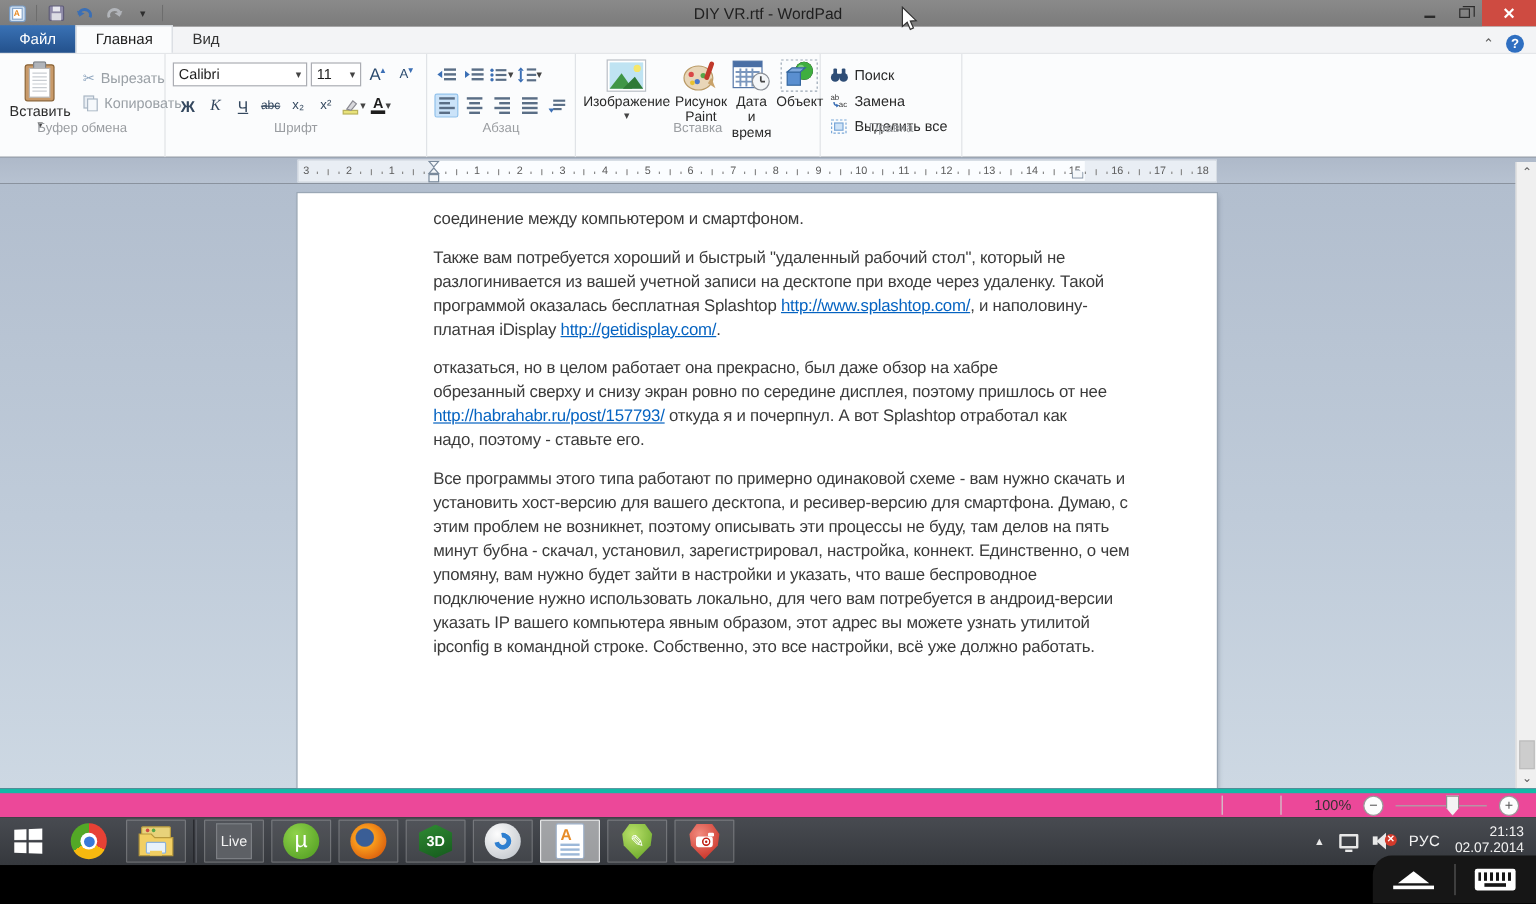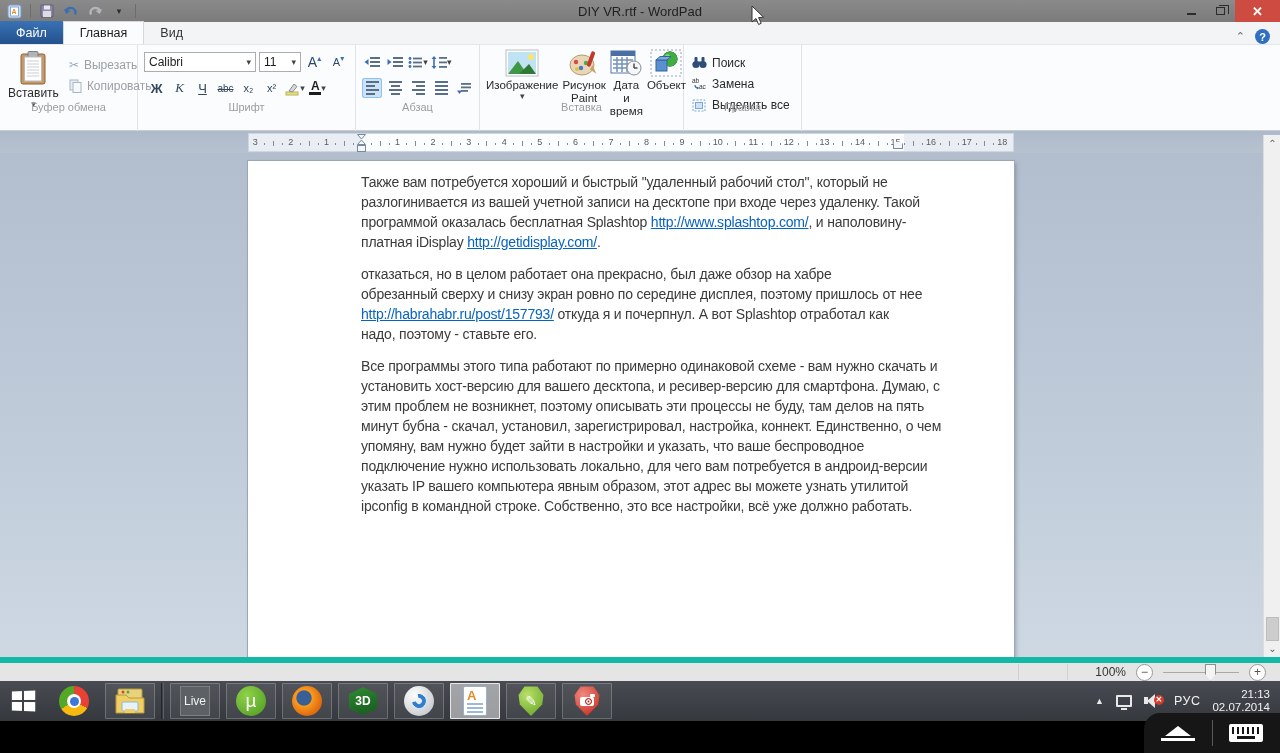--- a/index.html
+++ b/index.html
@@ -89,21 +89,21 @@
   #doc-text .para { margin-bottom:12px; }
   #doc-text a.link { color:#0563c1; text-decoration:underline; }
 
   
   #vscroll { position:absolute; left:1263px; top:135px; width:17px; height:522px; background:#f0f0f0; border-left:1px solid #dcdcdc; }
   .sb-arrow { position:absolute; left:0; width:17px; height:17px; display:flex; align-items:center; justify-content:center; color:#606060; font-size:10px; }
   #sb-up { top:0; } #sb-down { bottom:0; }
   #sb-thumb { position:absolute; left:2px; width:13px; top:482px; height:24px; background:#cdcdcd; border:1px solid #bdbdbd; }
 
   
-  #statusbar { position:absolute; left:0; top:657px; width:1280px; height:24px; background:#e5e5e5; border-top:6px solid #14b8a6;
+  #statusbar { position:absolute; left:0; top:657px; width:1280px; height:24px; background:#ec4899; border-top:4px solid #14b8a6;
     display:flex; align-items:center; }
   .st-sep { width:1px; height:16px; background:#d0d0d0; }
   #zoom-ctrls { margin-left:auto; display:flex; align-items:center; gap:10px; padding-right:14px; }
   #zoom-label { font-size:12px; color:#333; }
   .circle-btn { width:17px; height:17px; border-radius:50%; border:1px solid #9a9a9a; color:#555; background:#fdfdfd;
     display:flex; align-items:center; justify-content:center; font-size:12px; line-height:1; }
   #zoom-track { position:relative; width:76px; height:17px; }
   #zoom-track .track-line { position:absolute; left:0; right:0; top:8px; height:1px; background:#a9a9a9; }
   #zoom-thumb { position:absolute; left:42px; top:0; width:11px; height:17px; background:#f4f4f4; border:1px solid #8f8f8f;
     clip-path:polygon(0 0,100% 0,100% 62%,50% 100%,0 62%); }
@@ -607,20 +607,23 @@
         </svg>
     </div>
     <div class="right-marker"></div>
   </div>
 </div>
 
 <div id="workspace">
   <div id="page">
     <div id="doc-text">
         <div class="para">
+          <div class="line"><span>соединение между компьютером и смартфоном.</span></div>
+        </div>
+        <div class="para">
           <div class="line"><span>Также вам потребуется хороший и быстрый "удаленный рабочий стол", который не</span></div>
           <div class="line"><span>разлогинивается из вашей учетной записи на десктопе при входе через удаленку. Такой</span></div>
           <div class="line"><span>программой оказалась бесплатная Splashtop </span><a class="link">http://www.splashtop.com/</a><span>, и наполовину-</span></div>
           <div class="line"><span>платная iDisplay </span><a class="link">http://getidisplay.com/</a><span>.</span></div>
         </div>
         <div class="para">
           <div class="line"><span>отказаться, но в целом работает она прекрасно, был даже обзор на хабре</span></div>
           <div class="line"><span>обрезанный сверху и снизу экран ровно по середине дисплея, поэтому пришлось от нее</span></div>
           <div class="line"><a class="link">http://habrahabr.ru/post/157793/</a><span> откуда я и почерпнул. А вот Splashtop отработал как</span></div>
           <div class="line"><span>надо, поэтому - ставьте его.</span></div>

